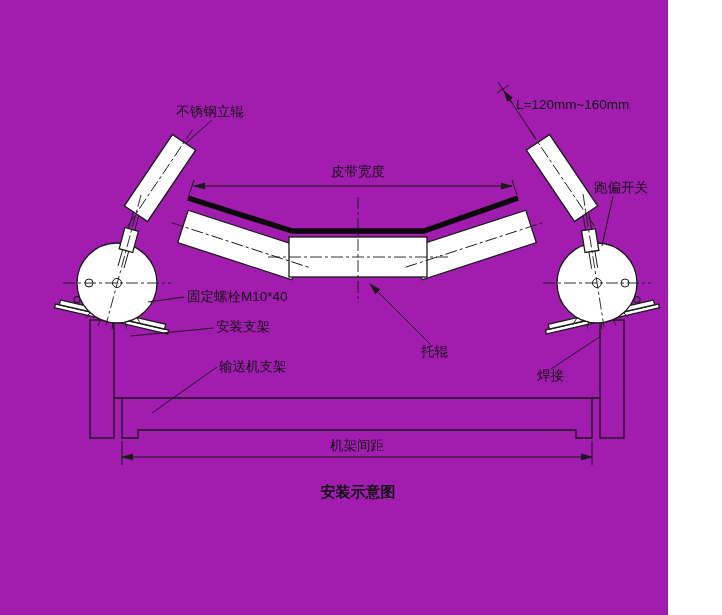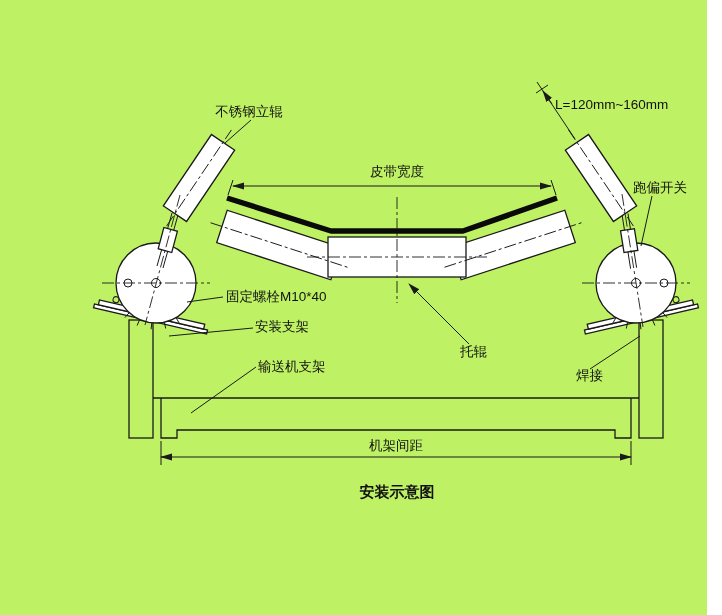--- a/index.html
+++ b/index.html
@@ -1,19 +1,18 @@
 <!DOCTYPE html>
 <html><head>
 <meta charset="utf-8">
 <style>
   html,body{margin:0;padding:0;background:#fff;}
   #stage{
-    width:668px;height:615px;background:#bef264;position:relative;overflow:hidden;
+    width:668px;height:615px;background:#a21caf;position:relative;overflow:hidden;
     font-family:"Liberation Sans","DejaVu Sans",sans-serif;
-    padding-left:39px;
   }
   svg text{
     font-family:"Liberation Sans","DejaVu Sans",sans-serif;
     font-size:13.5px; fill:#111;
   }
   svg text.title{ font-size:15px; font-weight:bold; }
   .ln  { stroke:#1a1a1a; stroke-width:1.3; fill:none; }
   .lnt { stroke:#1a1a1a; stroke-width:1;   fill:none; }
   .wf  { fill:#ffffff;  stroke:#1a1a1a; stroke-width:1.3; }
   .cl  { stroke:#1a1a1a; stroke-width:0.9; fill:none; stroke-dasharray:12 3 3 3; }

